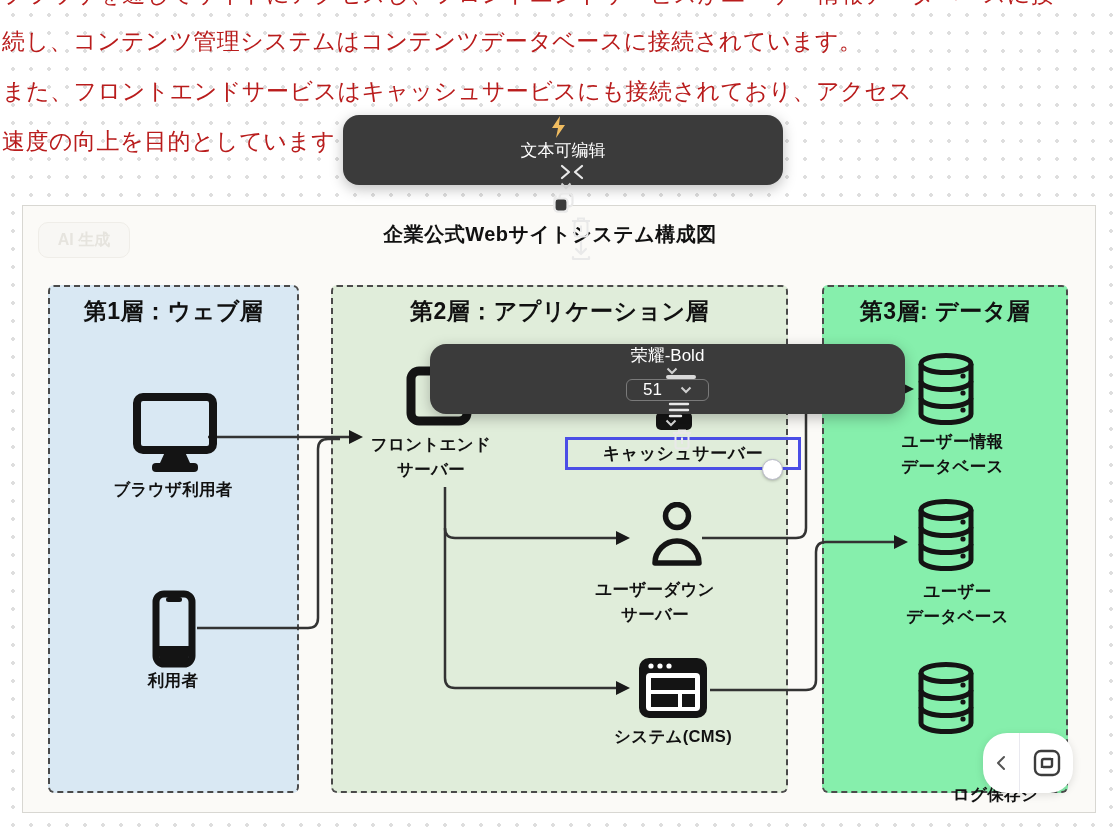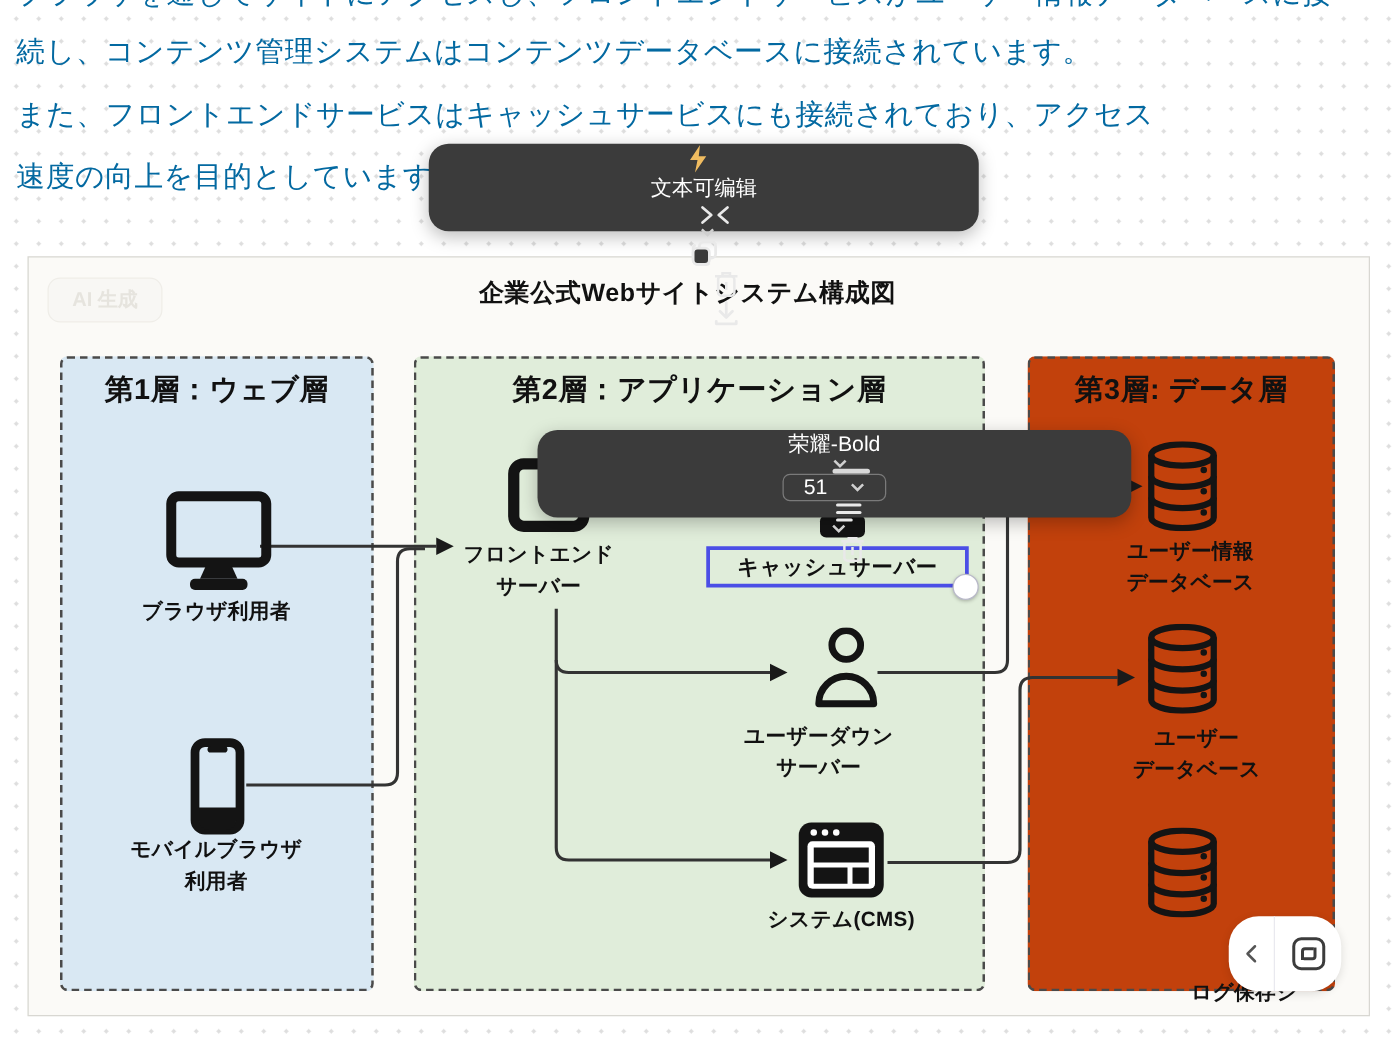--- a/index.html
+++ b/index.html
@@ -8,22 +8,22 @@
     width:1120px;height:840px;
     overflow:hidden;
     background-color:#ffffff;
     background-image:radial-gradient(#dedede 1.6px, transparent 1.7px);
     background-size:18px 18px;
     background-position:4px 6px;
     font-family:"Liberation Sans","DejaVu Sans",sans-serif;
   }
   
   .para{
-    position:absolute;left:13px;
-    font-size:23px;line-height:30px;color:#0369a1;
+    position:absolute;left:2px;
+    font-size:23px;line-height:30px;color:#b91c1c;
     letter-spacing:0.5px;white-space:nowrap;
   }
   
   .card{
     position:absolute;left:22px;top:205px;width:1074px;height:608px;
     background:#fbfaf7;border:1px solid #d8d7d2;box-sizing:border-box;
     z-index:1;
   }
   .badge{
     position:absolute;left:38px;top:222px;width:90px;height:34px;
@@ -38,32 +38,32 @@
   .col{
     position:absolute;top:285px;height:508px;box-sizing:border-box;
     border:2px dashed #4a4a4a;border-radius:6px;z-index:2;
   }
   .col-h{
     margin-top:9px;text-align:center;font-size:23px;font-weight:700;color:#111;
     letter-spacing:0.5px;
   }
   .col-blue{left:48px;width:251px;background:#d9e8f3;}
   .col-green{left:331px;width:457px;background:#e0edda;}
-  .col-yellow{left:822px;width:246px;background:#c2410c;}
+  .col-yellow{left:822px;width:246px;background:#86efac;}
   
   .nlabel{
     position:absolute;text-align:center;font-size:16.5px;font-weight:700;
     color:#111;line-height:25px;z-index:4;letter-spacing:0.3px;
   }
   
   svg.connectors{position:absolute;left:0;top:0;z-index:3;pointer-events:none;}
   .icon-abs{position:absolute;z-index:4;}
   
   .sel-rect{
-    position:absolute;left:565px;top:437px;width:210px;height:33px;
+    position:absolute;left:565px;top:437px;width:236px;height:33px;
     border:3px solid #4b4ee6;box-sizing:border-box;z-index:5;
     display:flex;align-items:center;justify-content:center;
     font-size:17px;font-weight:700;color:#111;letter-spacing:0.5px;
   }
   .sel-handle{
     position:absolute;left:762px;top:459px;width:19px;height:19px;
     border-radius:50%;background:#fff;border:1px solid #b9b9c9;
     box-shadow:0 1px 3px rgba(0,0,0,.25);z-index:6;
   }
   
@@ -144,21 +144,20 @@
 <div class="nlabel" style="left:60px;top:477px;width:226px;">
   <div>ブラウザ利用者</div>
 </div>
 
 <svg class="icon-abs" style="left:152px;top:590px;" width="44" height="78" viewBox="0 0 44 78">
   <rect x="4" y="4" width="36" height="70" rx="8" fill="none" stroke="#141414" stroke-width="7"></rect>
   <rect x="14" y="7" width="16" height="5" rx="2.5" fill="#141414"></rect>
   <path d="M7 56 h30 v10 a8 8 0 0 1 -8 8 h-14 a8 8 0 0 1 -8 -8 z" fill="#141414"></path>
 </svg>
 <div class="nlabel" style="left:60px;top:668px;width:226px;">
-  <div>モバイルブラウザ</div>
   <div>利用者</div>
 </div>
 
 <svg class="icon-abs" style="left:406px;top:366px;" width="66" height="60" viewBox="0 0 66 60">
   <rect x="5" y="5" width="56" height="50" rx="8" fill="none" stroke="#141414" stroke-width="9"></rect>
 </svg>
 <div class="nlabel" style="left:366px;top:432px;width:130px;">
   <div>フロントエンド</div>
   <div>サーバー</div>
 </div>

